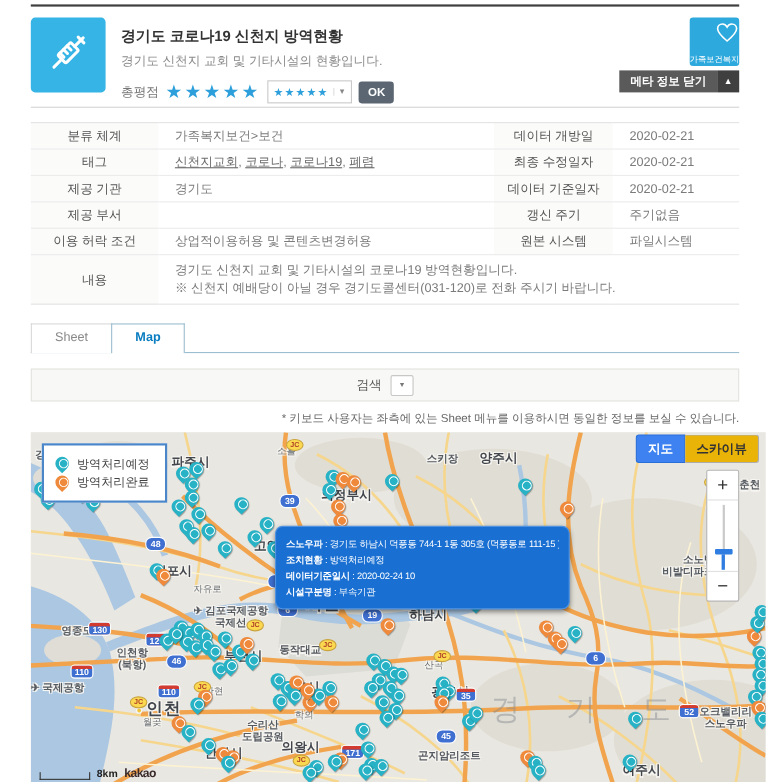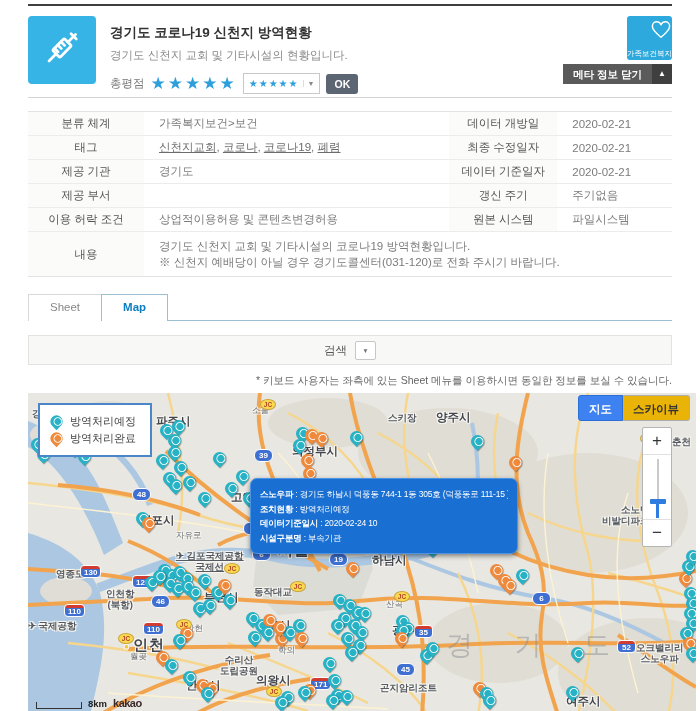--- a/index.html
+++ b/index.html
@@ -321,39 +321,39 @@
       <div class="mlb lg" style="left: 203px; top: 98px;">고양시</div>
       <div class="mlb lg" style="left: 112px; top: 121px;">김포시</div>
       <div class="mlb xs" style="left: 148px; top: 138px;">자유로</div>
       <div class="mlb xl" style="left: 250px; top: 148px;">서울</div>
       <div class="mlb lg" style="left: 344px; top: 161px;">하남시</div>
       <div class="mlb xl" style="left: 96px; top: 243px;"><span class="dot">● </span>인천</div>
       <div class="mlb sm" style="left: 28px; top: 176px;">영종도</div>
       <div class="mlb sm" style="left: 78px; top: 196px;">인천항
 (북항)</div>
       <div class="mlb sm" style="left: 0px; top: 228px;">✈ 국제공항</div>
-      <div class="mlb sm" style="left: 148px; top: 158px; text-decoration: underline;">✈ 김포국제공항
+      <div class="mlb sm" style="left: 148px; top: 158px;">✈ 김포국제공항
 국제선</div>
       <div class="mlb sm" style="left: 226px; top: 194px;">동작대교</div>
       <div class="mlb lg" style="left: 176px; top: 198px;">부천시</div>
       <div class="mlb lg" style="left: 228px; top: 226px;">군포시</div>
       <div class="mlb sm" style="left: 192px; top: 262px;">수리산
 도립공원</div>
       <div class="mlb lg" style="left: 228px; top: 281px;">의왕시</div>
       <div class="mlb lg" style="left: 158px; top: 286px;">안산시</div>
       <div class="mlb lg" style="left: 364px; top: 231px;">광주시</div>
       <div class="mlb sm" style="left: 352px; top: 290px;">곤지암리조트</div>
       <div class="mlb lg" style="left: 538px; top: 302px;">여주시</div>
       <div class="mlb sm" style="left: 574px; top: 112px; text-align: right;">소노벨
 비발디파크</div>
       <div class="mlb sm" style="left: 608px; top: 250px;">오크밸리리
 스노우파</div>
       <div class="mlb sm" style="left: 644px; top: 44px;">춘천</div>
       <div class="mlb xs" style="left: 358px; top: 207px;">산곡</div>
-      <div class="mlb xs" style="left: 250px; top: 253px;">학의</div>
+      <div class="mlb xs" style="left: 240px; top: 253px;">학의</div>
       <div class="mlb xs" style="left: 158px; top: 231px;">안현</div>
       <div class="mlb xs" style="left: 102px; top: 259px;">월곶</div>
       <div class="shield" style="left: 226px; top: 56px;">39</div>
       <div class="shield" style="left: 104px; top: 95px;">48</div>
       <div class="shield" style="left: 215px; top: 129px;">1</div>
       <div class="shield" style="left: 224px; top: 155px;">6</div>
       <div class="shield" style="left: 301px; top: 160px;">19</div>
       <div class="shield" style="left: 123px; top: 202px;">46</div>
       <div class="shield exp" style="left: 52px; top: 172px;">130</div>
       <div class="shield exp" style="left: 36px; top: 211px;">110</div>

